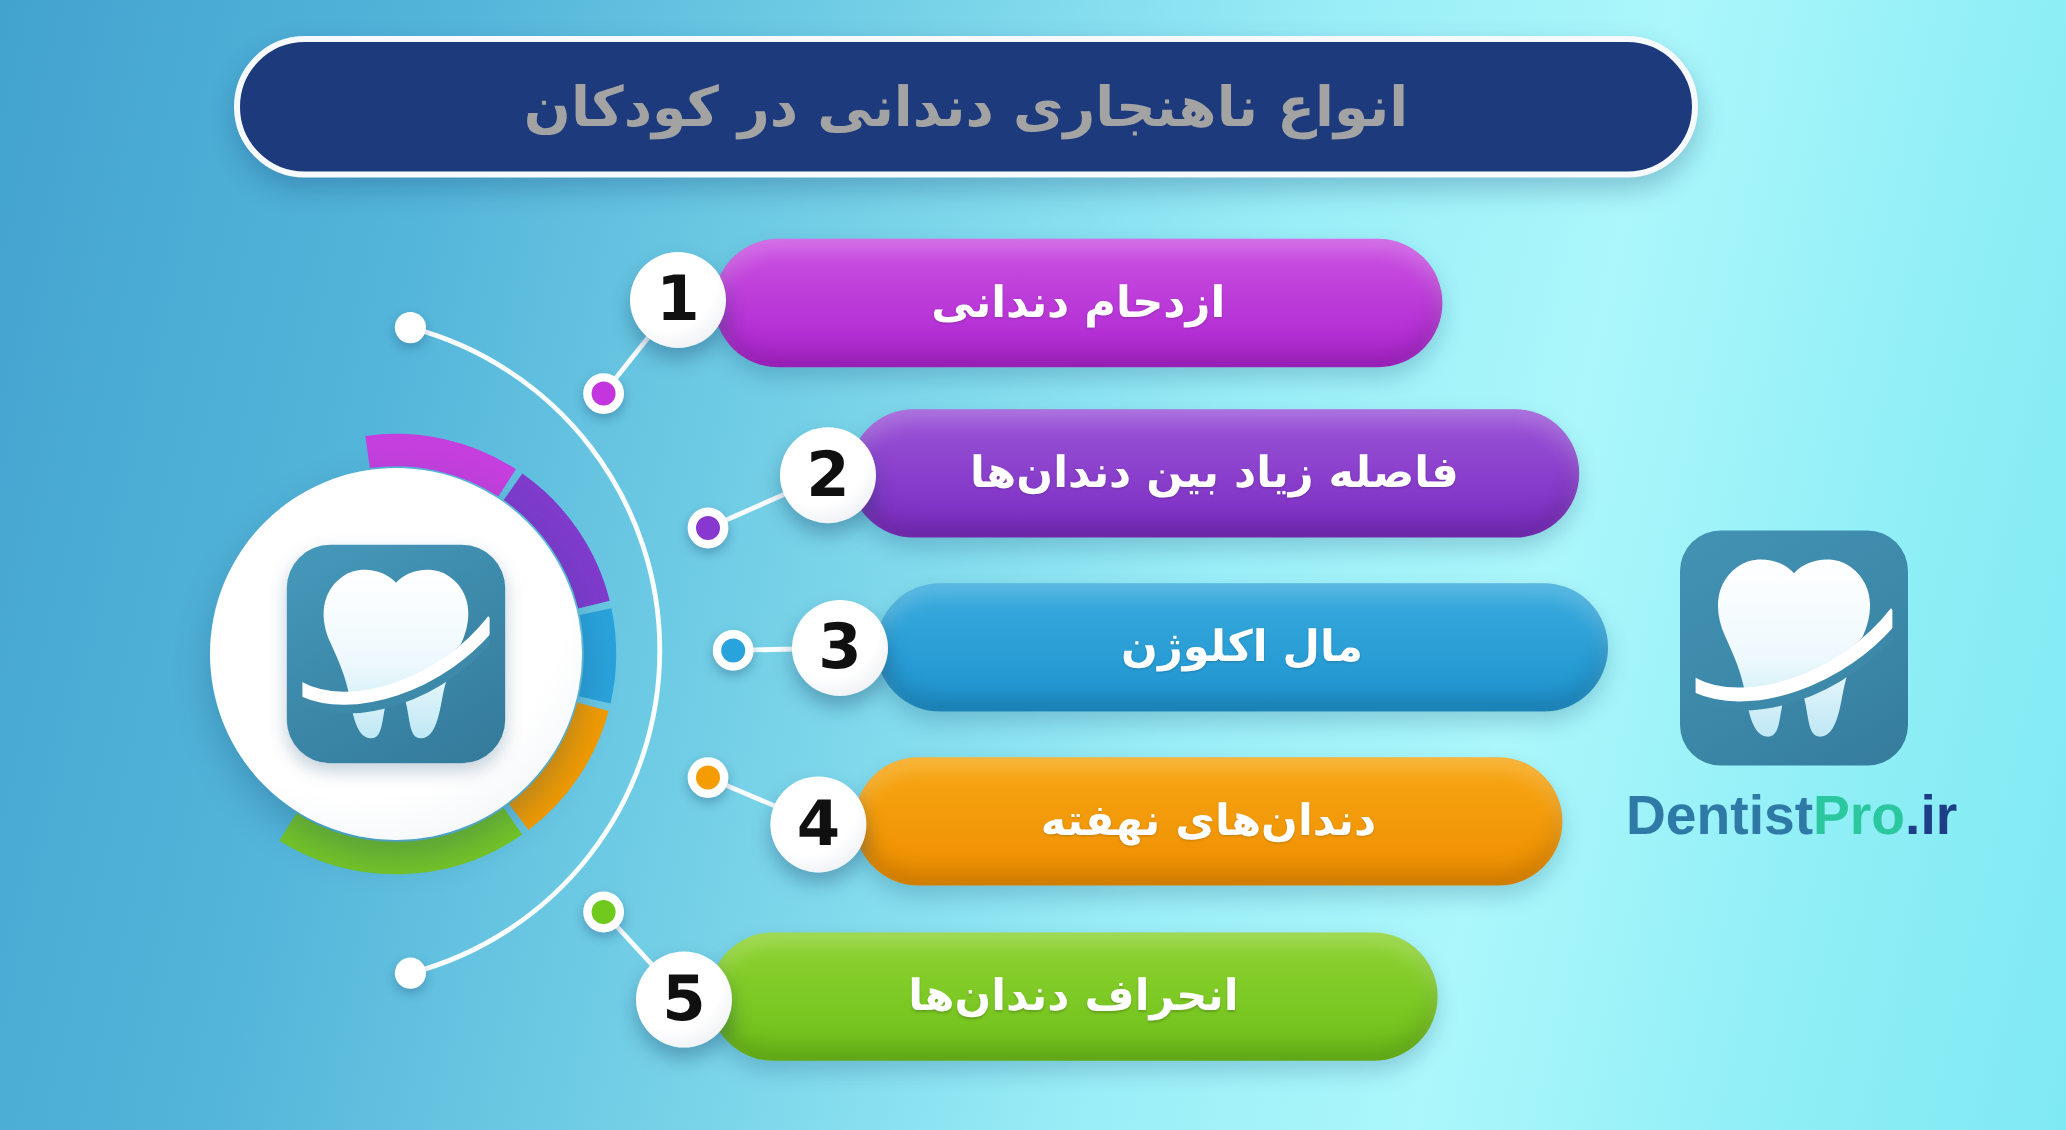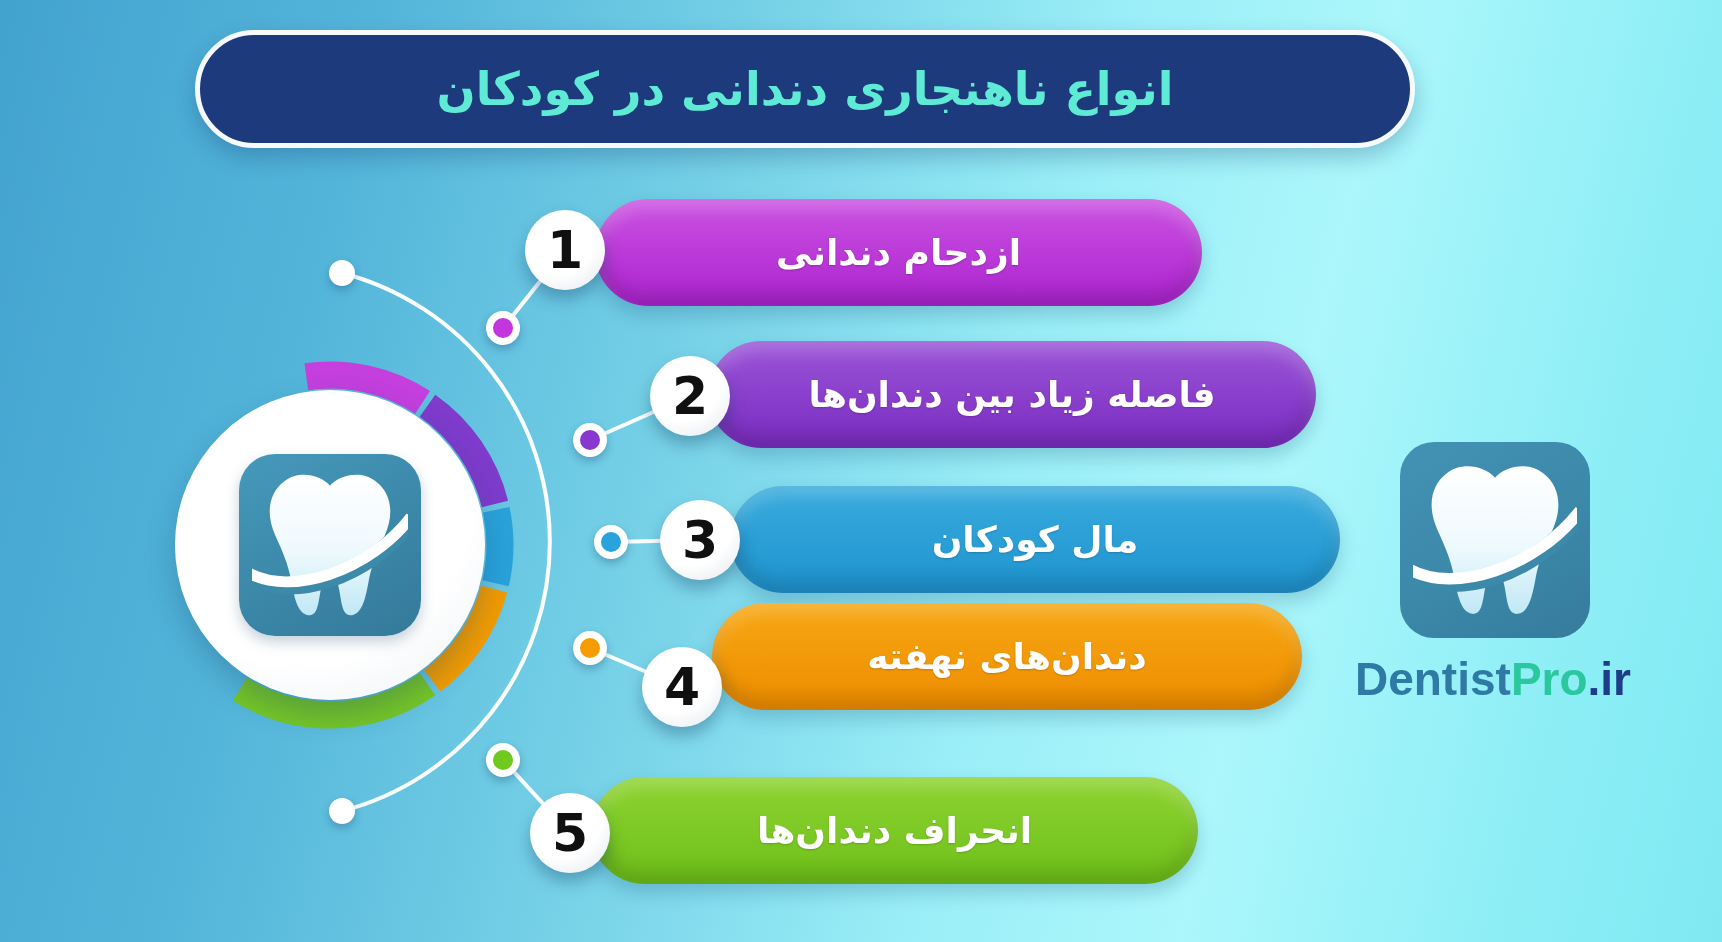--- a/index.html
+++ b/index.html
@@ -9,21 +9,21 @@
     background:linear-gradient(103deg,#43a3cf 0%,#54b5da 20%,#73cfe6 38%,#9aeef7 58%,#abf7fb 72%,#8eeef6 88%,#7fe9f2 100%);
   }
   
   .banner{
     position:absolute;left:195px;top:30px;width:1220px;height:118px;
     background:#1c3a7c;border:5px solid #f6fafc;border-radius:62px;
     box-shadow:0 10px 22px rgba(16,60,110,.28);
     display:flex;align-items:center;justify-content:center;box-sizing:border-box;
   }
   .banner h1{
-    margin:0;color:#5eead4;font-size:46px;font-weight:bold;letter-spacing:0;
+    margin:0;color:#a3a3a3;font-size:46px;font-weight:bold;letter-spacing:0;
     font-family:"DejaVu Sans","Liberation Sans",sans-serif;
   }
   
   svg.overlay{position:absolute;left:0;top:0;width:1722px;height:942px;pointer-events:none;}
   .wire{stroke:#ffffff;stroke-width:4;fill:none;opacity:.97;}
   .ringseg{fill:none;stroke-width:27;stroke-linecap:butt;}
   
   .logo-circle{
     position:absolute;left:175px;top:390px;width:310px;height:310px;border-radius:50%;
     background:radial-gradient(circle at 40% 32%,#ffffff 62%,#f2f5f8 85%,#e3e8ee 100%);
@@ -61,21 +61,21 @@
     box-shadow:0 4px 9px rgba(20,60,100,.32);
   }
   .enddot{
     position:absolute;width:26px;height:26px;border-radius:50%;background:#ffffff;
     box-shadow:0 4px 9px rgba(20,60,100,.30);
   }
   
   .r1 .pill{left:595px;top:199px;width:607px;}
   .r2 .pill{left:708px;top:341px;width:608px;}
   .r3 .pill{left:730px;top:486px;width:610px;}
-  .r4 .pill{left:712px;top:603px;width:590px;}
+  .r4 .pill{left:712px;top:631px;width:590px;}
   .r5 .pill{left:591px;top:777px;width:607px;}
   .r1 .num{left:525px;top:210px;}
   .r2 .num{left:650px;top:356px;}
   .r3 .num{left:660px;top:500px;}
   .r4 .num{left:642px;top:647px;}
   .r5 .num{left:530px;top:793px;}
   .dot1{left:486px;top:311px;}
   .dot2{left:573px;top:423px;}
   .dot3{left:594px;top:525px;}
   .dot4{left:573px;top:631px;}
@@ -159,21 +159,21 @@
     <div class="pill" style="--c1: #9b55d8; --c2: #7a2bc0;">
       <span class="lbl" dir="rtl">فاصله زیاد بین دندان‌ها</span>
     </div>
     <div class="num">
       <span>2</span>
     </div>
   </div>
 
   <div class="row r3">
     <div class="pill" style="--c1: #38abdd; --c2: #1e93cf;">
-      <span class="lbl" dir="rtl">مال کودکان</span>
+      <span class="lbl" dir="rtl">مال اکلوژن</span>
     </div>
     <div class="num">
       <span>3</span>
     </div>
   </div>
 
   <div class="row r4">
     <div class="pill" style="--c1: #f7a713; --c2: #ee8d00;">
       <span class="lbl" dir="rtl">دندان‌های نهفته</span>
     </div>

